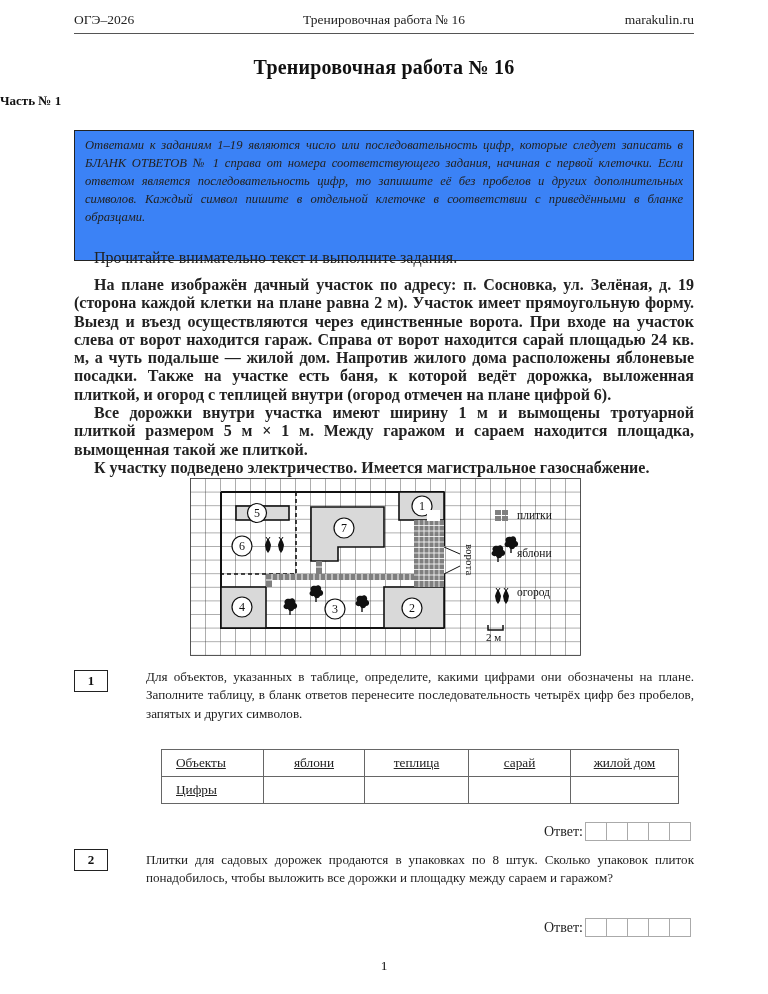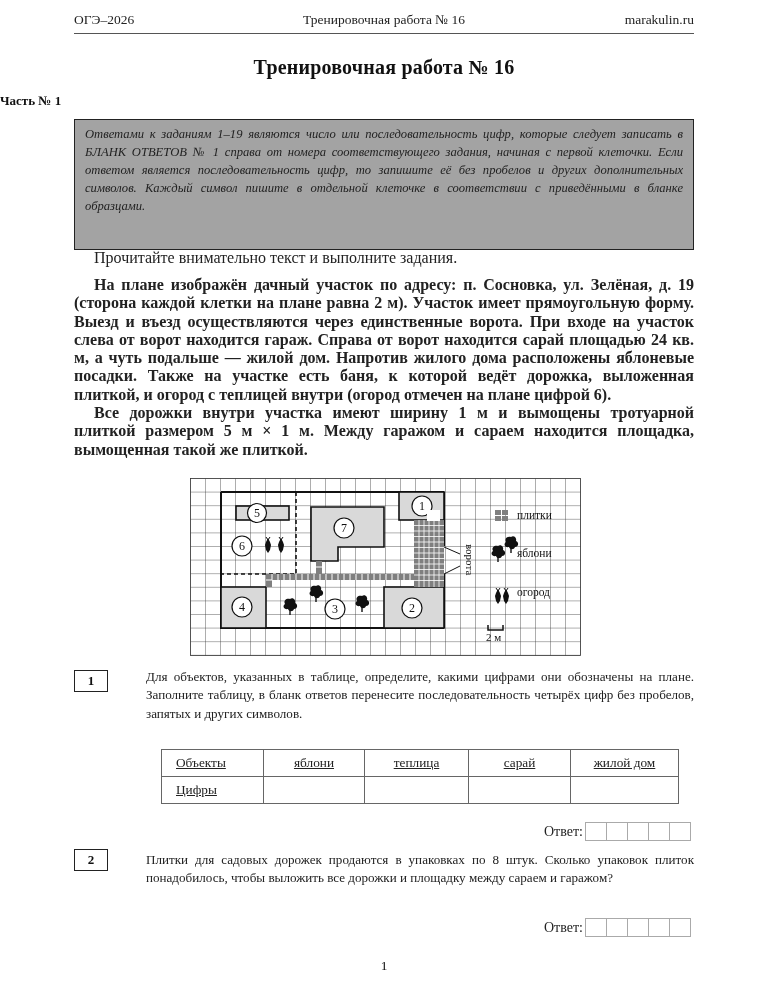--- a/index.html
+++ b/index.html
@@ -3,21 +3,21 @@
 <meta charset="utf-8">
 <style>
   html, body { margin: 0; padding: 0; background: #ffffff; }
   body { width: 768px; height: 994px; position: relative; overflow: hidden;
          font-family: "DejaVu Serif", "Liberation Serif", serif; color: #111; }
   .abs { position: absolute; }
   .hdr { top: 12px; font-size: 13.5px; color: #222; font-family: "Liberation Serif", serif; }
   .hdr-rule { left: 74px; top: 33px; width: 620px; height: 1px; background: #555; }
   .title { left: 0; width: 768px; top: 56px; text-align: center; font-size: 20px; font-weight: bold; font-family: "Liberation Serif", serif; letter-spacing: 0.2px; }
   .part { left: 0; width: 768px; top: 93px; text-align: left; font-size: 13px; font-weight: bold; font-family: "Liberation Serif", serif; }
-  .instr { left: 74px; top: 119px; width: 598px; height: 119px; border: 1.5px solid #222; background: #a3a3a3;
+  .instr { left: 74px; top: 130px; width: 598px; height: 119px; border: 1.5px solid #222; background: #3b82f6;
            padding: 5px 10px; box-sizing: content-box; }
   .instr p { margin: 0; font-style: italic; font-size: 12.6px; line-height: 18px; text-align: justify;
              font-family: "Liberation Serif", serif; color: #222; }
   .body { left: 74px; width: 620px; font-size: 16px; line-height: 18.3px; text-align: justify;
           font-family: "Liberation Serif", serif; color: #222; }
   .body p { margin: 0; text-indent: 20px; }
   .plan { left: 190px; top: 478px; }
   .task-num { width: 32px; height: 20px; border: 1.5px solid #222; text-align: center; line-height: 20px;
               font-weight: bold; font-size: 13px; font-family: "Liberation Serif", serif; }
   .task-text { left: 146px; width: 548px; font-size: 13.1px; line-height: 18.3px; text-align: justify;
@@ -46,20 +46,21 @@
 <div class="abs instr">
   <p>Ответами к заданиям 1–19 являются число или последовательность цифр, которые следует записать в БЛАНК ОТВЕТОВ № 1 справа от номера соответствующего задания, начиная с первой клеточки. Если ответом является последовательность цифр, то запишите её без пробелов и других дополнительных символов. Каждый символ пишите в отдельной клеточке в соответствии с приведёнными в бланке образцами.</p>
 </div>
 
 <div class="abs body" style="top:249px;">
   <p>Прочитайте внимательно текст и выполните задания.</p>
 </div>
 <div class="abs body" style="top:276px;font-weight:bold;">
   <p>На плане изображён дачный участок по адресу: п. Сосновка, ул. Зелёная, д. 19 (сторона каждой клетки на плане равна 2 м). Участок имеет прямоугольную форму. Выезд и въезд осуществляются через единственные ворота. При входе на участок слева от ворот находится гараж. Справа от ворот находится сарай площадью 24 кв. м, а чуть подальше — жилой дом. Напротив жилого дома расположены яблоневые посадки. Также на участке есть баня, к которой ведёт дорожка, выложенная плиткой, и огород с теплицей внутри (огород отмечен на плане цифрой 6).</p>
   <p>Все дорожки внутри участка имеют ширину 1 м и вымощены тротуарной плиткой размером 5 м × 1 м. Между гаражом и сараем находится площадка, вымощенная такой же плиткой.</p>
+  <p>К участку подведено электричество. Имеется магистральное газоснабжение.</p>
 </div>
 
 <svg class="abs plan" width="392" height="180" viewBox="0 0 392 180">
   <defs>
     <pattern id="grid" width="15" height="13.6" patternUnits="userSpaceOnUse">
       <path d="M15 0 L0 0 0 13.6" fill="none" stroke="#333" stroke-width="0.8"></path>
     </pattern>
     <g id="tree">
       <path d="M0,-7 C3,-9 6,-6 5,-3 C8,-2 8,3 4,3 C3,6 -1,6 -2,3 C-6,4 -8,0 -5,-2 C-7,-6 -3,-8 0,-7 Z" fill="#111"></path>
       <rect x="-0.7" y="2" width="1.4" height="7" fill="#111"></rect>

